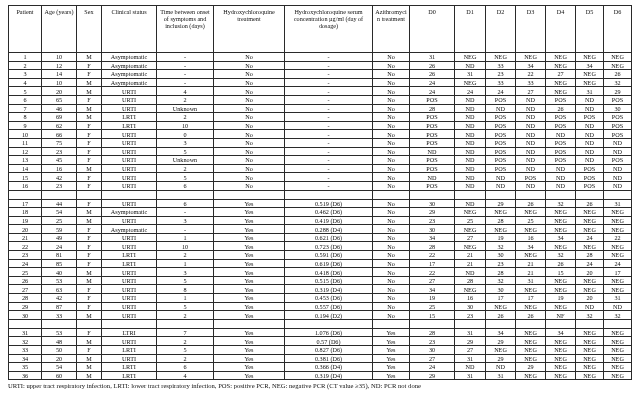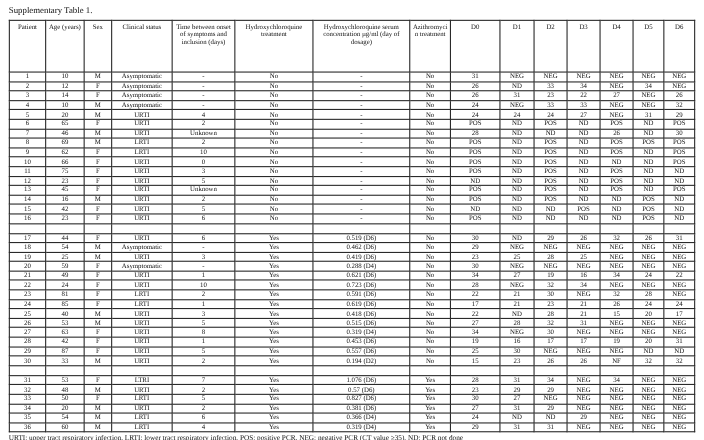--- a/index.html
+++ b/index.html
@@ -47,21 +47,20 @@
   .footnote {
     font-size: 6.6px;
     margin-top: 2px;
     line-height: 8px;
   }
 </style>
 </head>
 <body>
 
 <div class="page">
-  <div class="title">Supplementary Table 1.</div>
 
   <table>
     <colgroup>
         <col style="width: 33px;">
         <col style="width: 35px;">
         <col style="width: 25px;">
         <col style="width: 55px;">
         <col style="width: 57px;">
         <col style="width: 71px;">
         <col style="width: 88px;">

